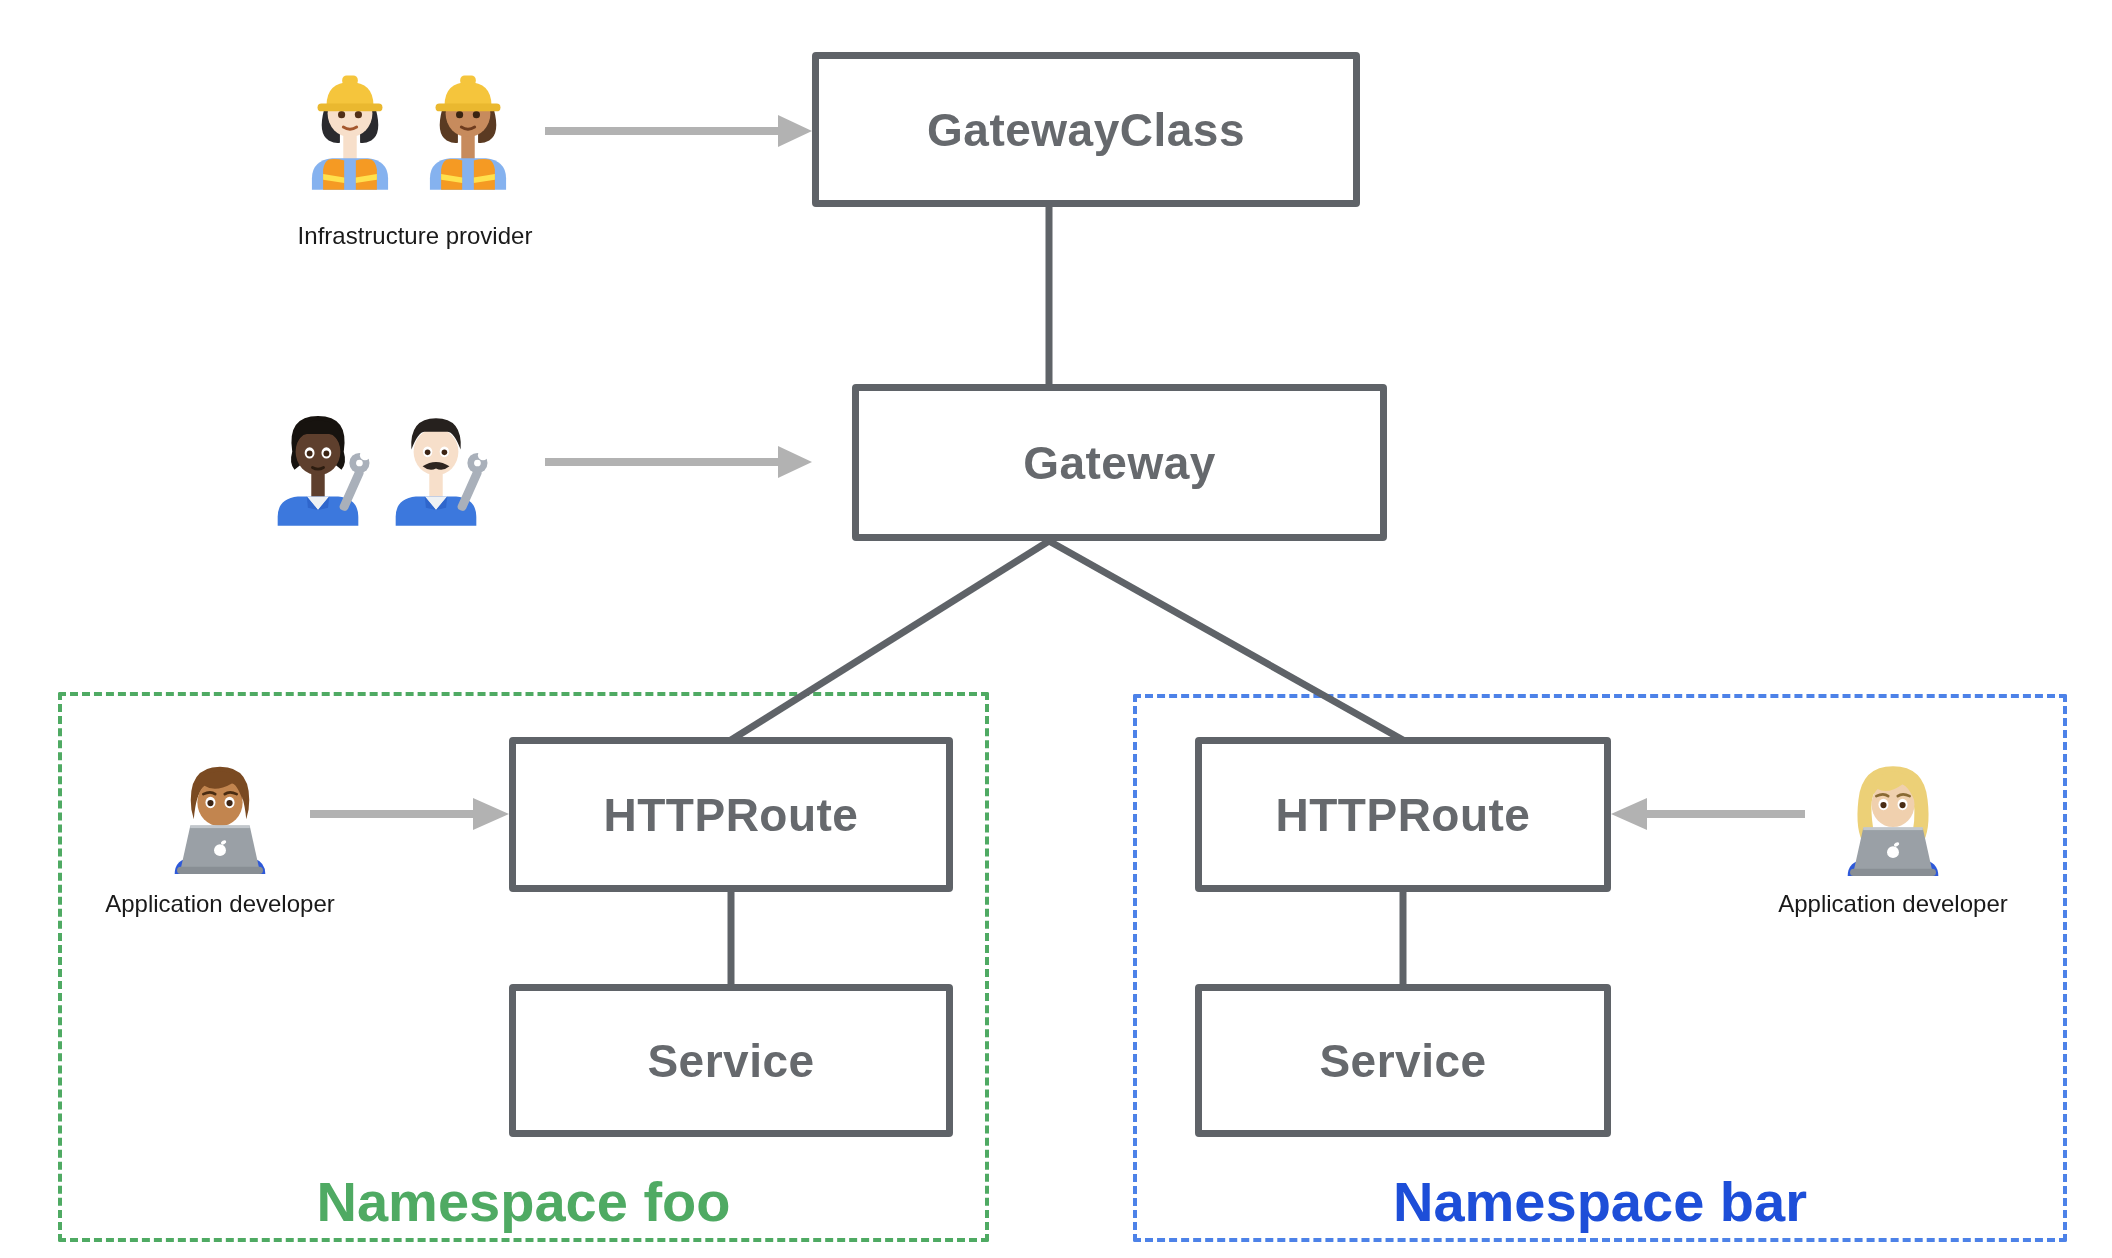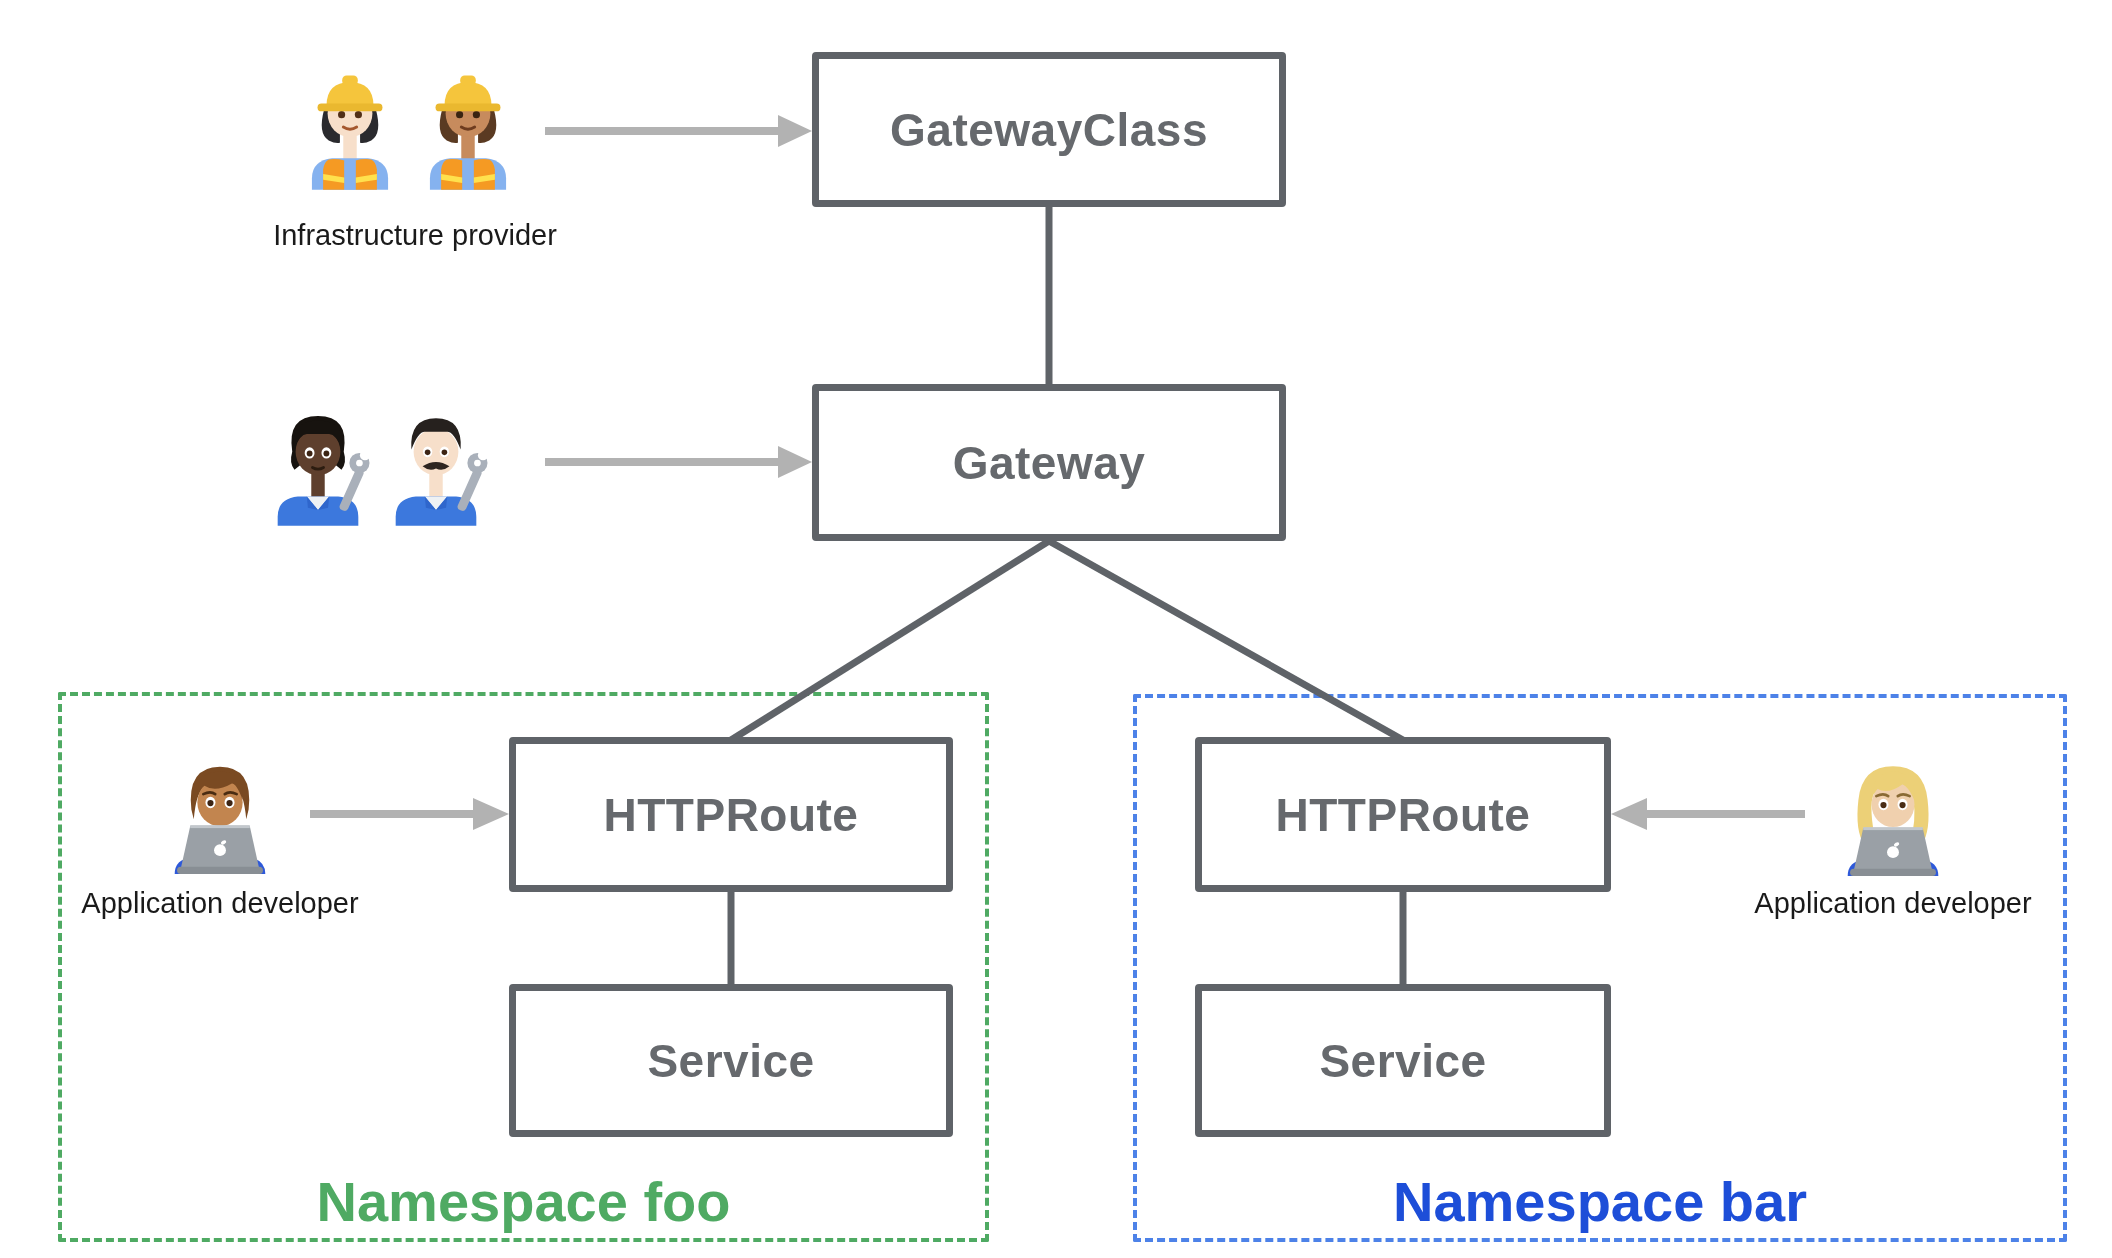--- a/index.html
+++ b/index.html
@@ -22,31 +22,31 @@
   .ns-bar .ns-label{color:#1d4ed8;}
   
   .wires{position:absolute;left:0;top:0;z-index:2;pointer-events:none;}
   
   .node{
     position:absolute;z-index:3;box-sizing:border-box;
     border:7px solid #5f6368;border-radius:4px;background:#ffffff;
     display:flex;align-items:center;justify-content:center;
     font-size:46px;font-weight:700;color:#66696d;letter-spacing:0.5px;
   }
-  .n-gatewayclass{left:812px;top:52px;width:474px;height:155px;text-align:right;}
-  .n-gateway{left:812px;top:384px;width:474px;height:157px;}
+  .n-gatewayclass{left:812px;top:52px;width:548px;height:155px;text-align:right;}
+  .n-gateway{left:852px;top:384px;width:535px;height:157px;}
   .n-httproute-foo{left:509px;top:737px;width:444px;height:155px;}
   .n-service-foo{left:509px;top:984px;width:444px;height:153px;}
   .n-httproute-bar{left:1195px;top:737px;width:416px;height:155px;}
   .n-service-bar{left:1195px;top:984px;width:416px;height:153px;}
   
   .persona-icons{position:absolute;display:flex;gap:6px;z-index:4;}
   .persona-label{
     position:absolute;z-index:4;text-align:center;
-    font-size:29px;line-height:47px;color:#1a1a1a;
+    font-size:24px;line-height:47px;color:#1a1a1a;
   }
   .pi-infra{left:294px;top:64px;}
   .pl-infra{left:265px;top:212px;width:300px;}
   .pi-cluster{left:262px;top:400px;}
   .pl-cluster{left:285px;top:530px;width:200px;}
   .pi-devfoo{left:160px;top:750px;}
   .pl-devfoo{left:70px;top:880px;width:300px;}
   .pi-devbar{left:1833px;top:752px;}
   .pl-devbar{left:1743px;top:880px;width:300px;}
 </style>

